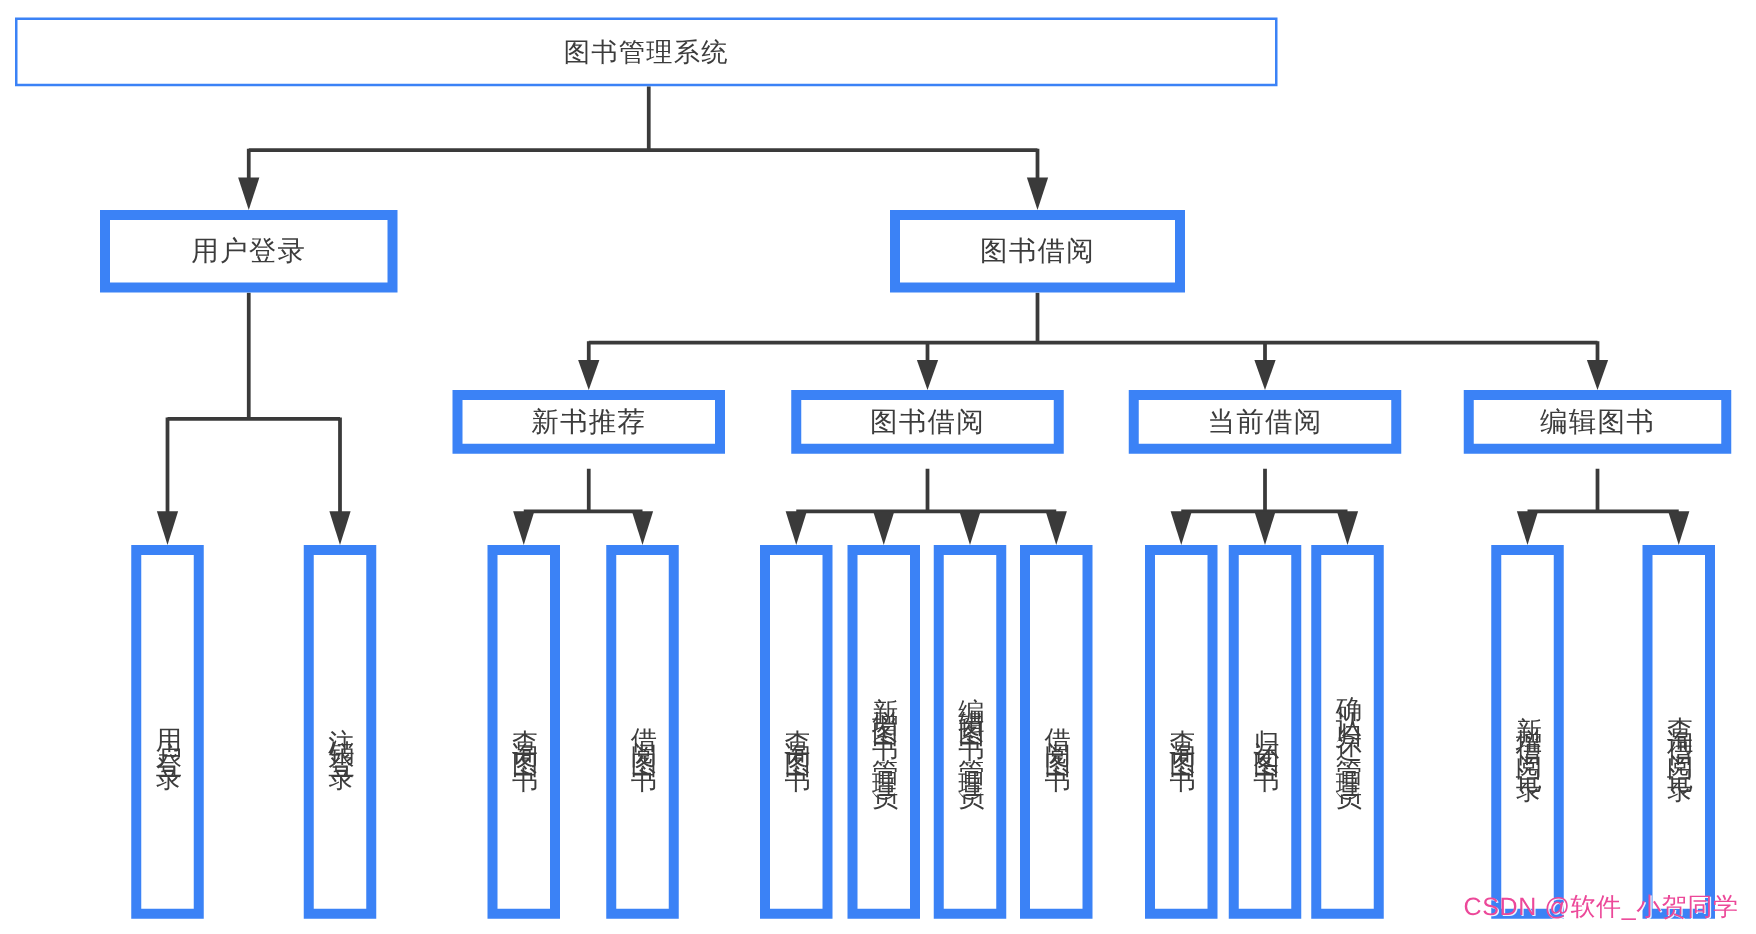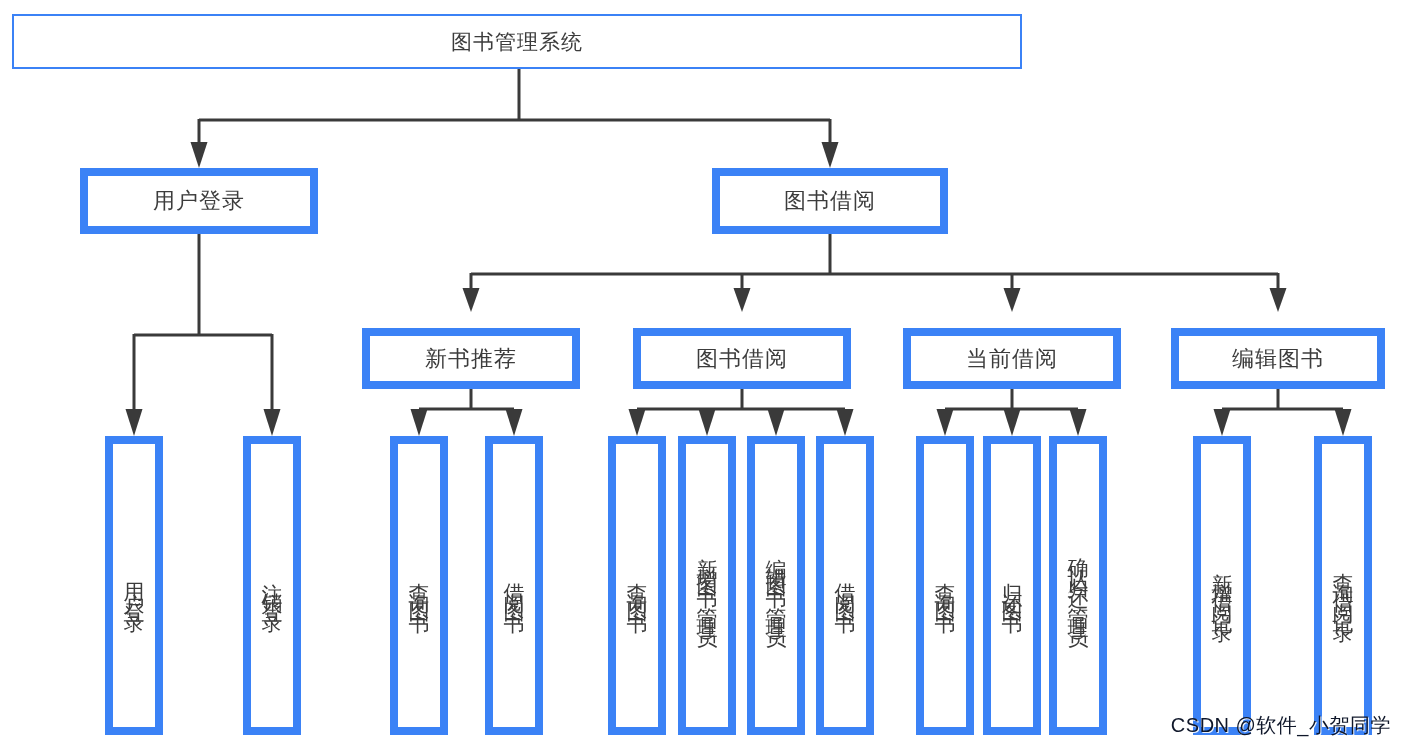--- a/index.html
+++ b/index.html
@@ -42,37 +42,37 @@
     width: 1010px;
     height: 55px;
     border-width: 2px;
     font-size: 21px;
   }
   .box.lvl2 {
     top: 168px;
     height: 66px;
   }
   .box.lvl3 {
-    top: 328px;
-    height: 61px;
+    top: 312px;
+    height: 51px;
   }
   .box.leaf {
     top: 436px;
     width: 58px;
     height: 299px;
     writing-mode: vertical-rl;
     font-size: 21px;
     letter-spacing: 10px;
   }
   .watermark {
     position: absolute;
     right: 14px;
     bottom: 8px;
     font-size: 20px;
-    color: #0f172a;
+    color: #ec4899;
     letter-spacing: 0.5px;
     text-shadow: 1px 1px 0 rgba(255,255,255,0.9);
   }
 </style>
 </head>
 <body>
 
 <div class="canvas">
 
   <svg class="connectors" viewBox="0 0 1405 747" xmlns="http://www.w3.org/2000/svg">

